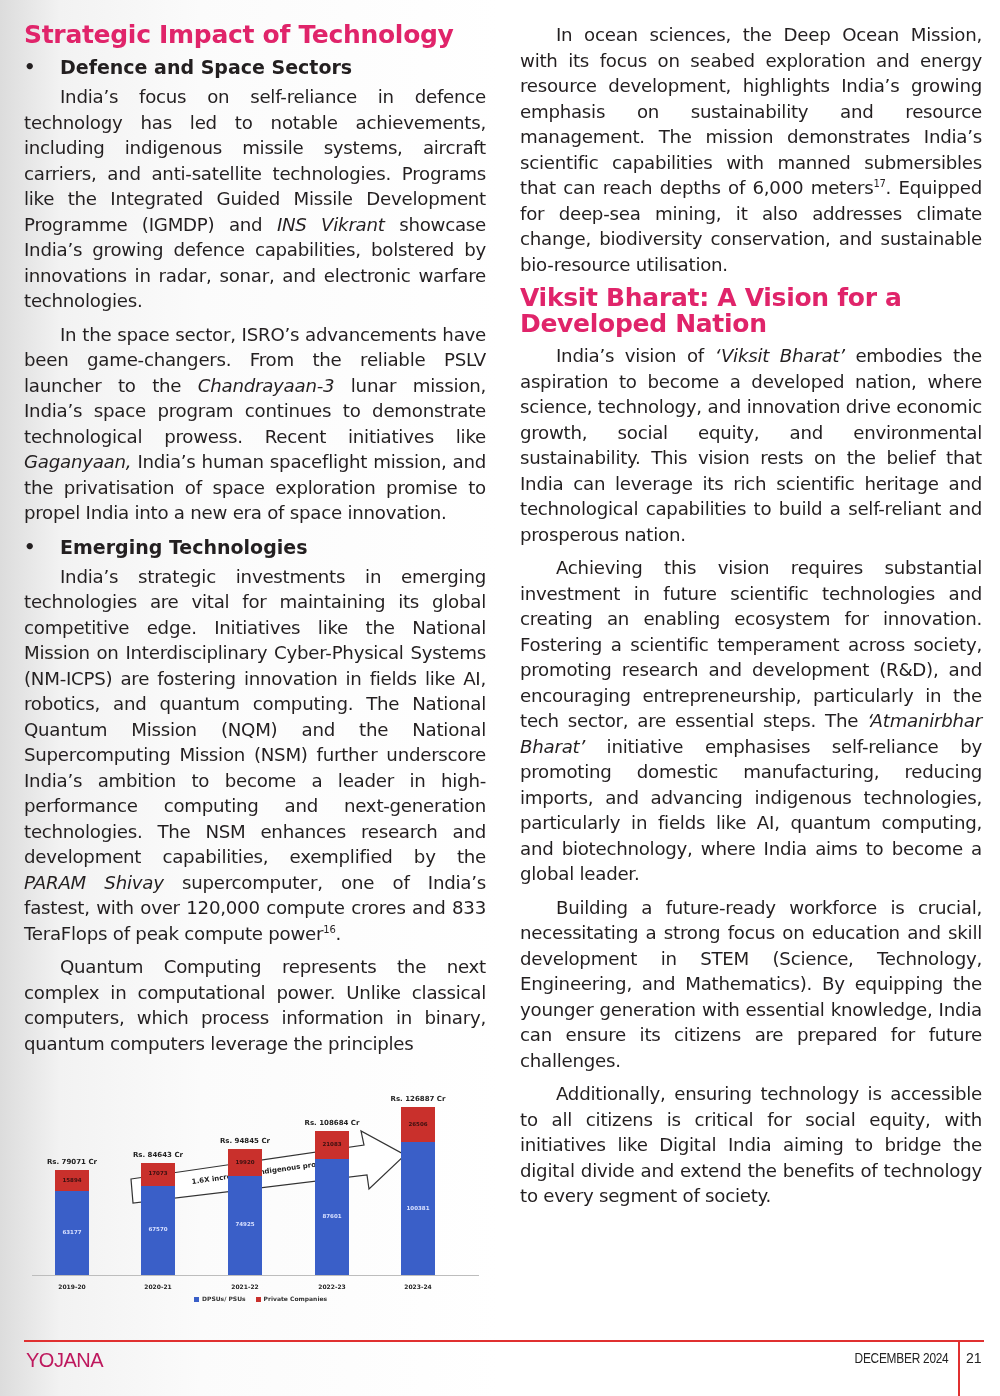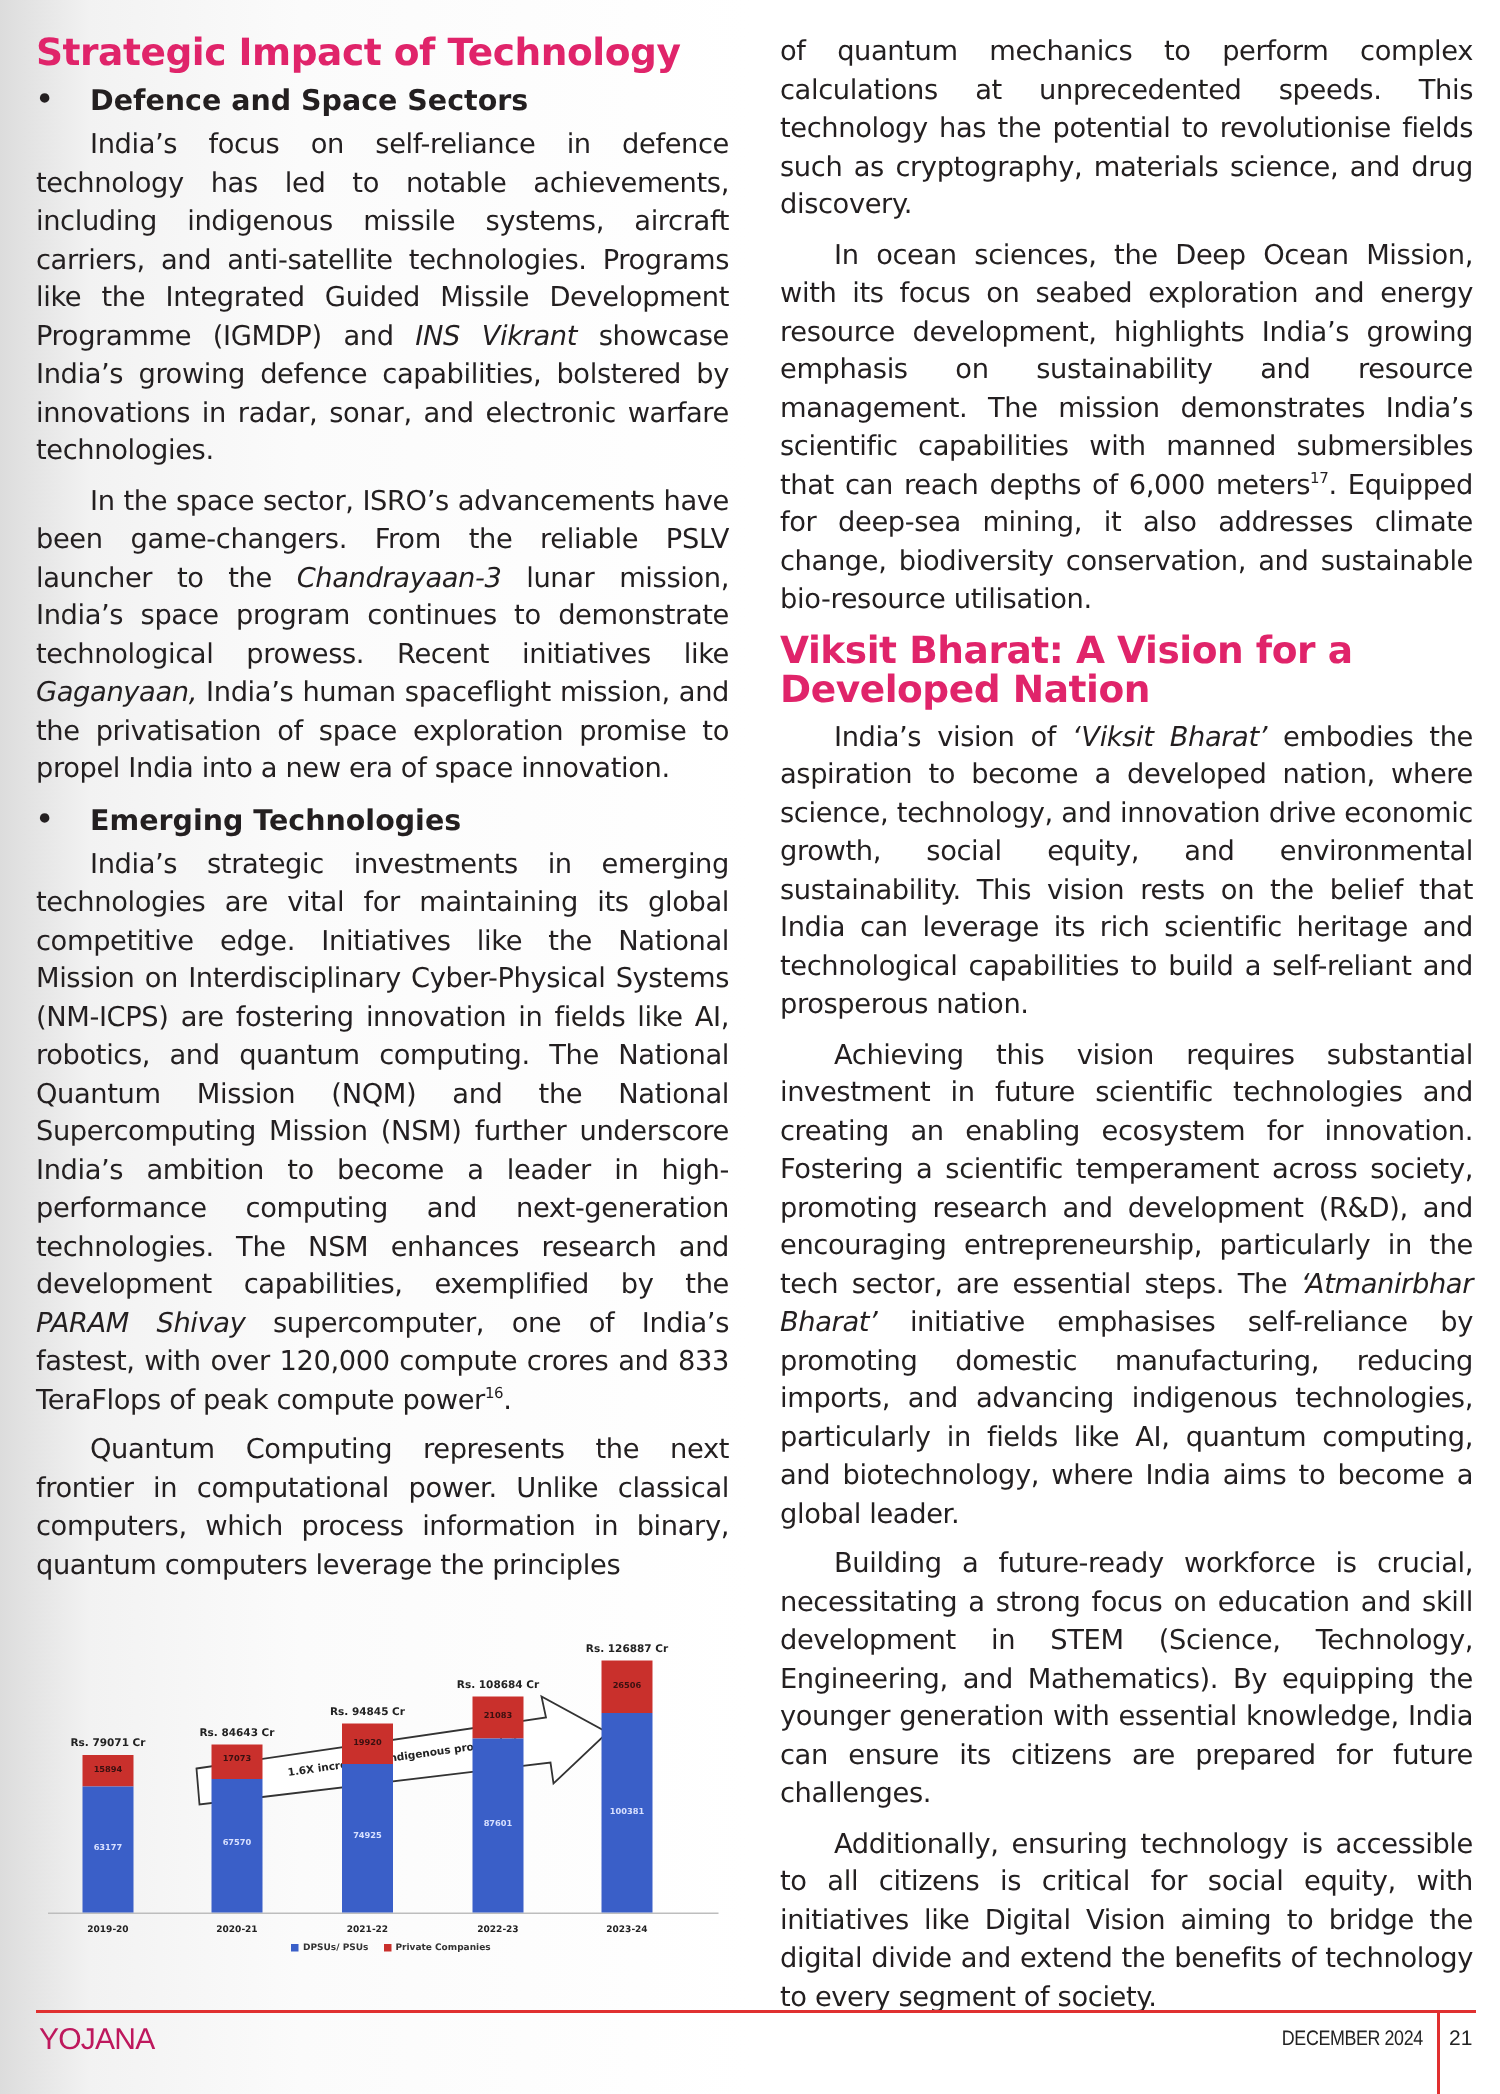--- a/index.html
+++ b/index.html
@@ -60,21 +60,21 @@
     <span class="dot">•</span>
     <span>Defence and Space Sectors</span>
   </div>
   <p class="body"><span>India’s focus on self-reliance in defence technology has led to notable achievements, including indigenous missile systems, aircraft carriers, and anti-satellite technologies. Programs like the Integrated Guided Missile Development Programme (IGMDP) and </span><em>INS Vikrant</em><span> showcase India’s growing defence capabilities, bolstered by innovations in radar, sonar, and electronic warfare technologies.</span></p>
   <p class="body"><span>In the space sector, ISRO’s advancements have been game-changers. From the reliable PSLV launcher to the </span><em>Chandrayaan-3</em><span> lunar mission, India’s space program continues to demonstrate technological prowess. Recent initiatives like </span><em>Gaganyaan,</em><span> India’s human spaceflight mission, and the privatisation of space exploration promise to propel India into a new era of space innovation.</span></p>
   <div class="h-bullet">
     <span class="dot">•</span>
     <span>Emerging Technologies</span>
   </div>
   <p class="body"><span>India’s strategic investments in emerging technologies are vital for maintaining its global competitive edge. Initiatives like the National Mission on Interdisciplinary Cyber-Physical Systems (NM-ICPS) are fostering innovation in fields like AI, robotics, and quantum computing. The National Quantum Mission (NQM) and the National Supercomputing Mission (NSM) further underscore India’s ambition to become a leader in high-performance computing and next-generation technologies. The NSM enhances research and development capabilities, exemplified by the </span><em>PARAM Shivay</em><span> supercomputer, one of India’s fastest, with over 120,000 compute crores and 833 TeraFlops of peak compute power</span><sup>16</sup><span>.</span></p>
-  <p class="body">Quantum Computing represents the next frontier in computational power. Unlike classical computers, which process information in binary, quantum computers leverage the principles</p>
+  <p class="body">Quantum Computing represents the next complex in computational power. Unlike classical computers, which process information in binary, quantum computers leverage the principles</p>
 </div>
 
 <div class="chart" id="chart">
   <div class="baseline"></div>
   <svg class="arrow" viewBox="0 0 280 80">
     <polygon points="2,52 235,18 232,4 276,28 240,62 238,48 4,76" fill="#ffffff" stroke="#333" stroke-width="1.2"></polygon>
     <text id="arrow-label" x="62" y="49" font-size="7" font-weight="bold" fill="#222" transform="rotate(-8 120 45)" font-family="DejaVu Sans, sans-serif">1.6X increase in Indigenous production</text>
   </svg>
   <div class="legend">
     <span><span class="sw" style="background:#3a5fc8"></span><span>DPSUs/ PSUs</span></span>
@@ -116,26 +116,25 @@
       <div class="seg-priv" style="top:0;height:35.09428073797946px"></div>
       <div class="seg-dpsu" style="top:35.09428073797946px;height:132.90571926202054px"></div>
       <div class="val priv" style="top:13.54714036898973px">26506</div>
       <div class="val dpsu" style="top:97.54714036898973px">100381</div>
       <div class="total" style="top:-12px">Rs. 126887 Cr</div>
       <div class="cat" style="top:176px">2023-24</div>
     </div>
   </div>
 
 <div class="col col-right">
-  <p class="body noindent">of quantum mechanics to perform complex calculations at unprecedented speeds. This technology has the potential to revolutionise fields such as cryptography, materials science, and drug discovery.</p>
   <p class="body"><span>In ocean sciences, the Deep Ocean Mission, with its focus on seabed exploration and energy resource development, highlights India’s growing emphasis on sustainability and resource management. The mission demonstrates India’s scientific capabilities with manned submersibles that can reach depths of 6,000 meters</span><sup>17</sup><span>. Equipped for deep-sea mining, it also addresses climate change, biodiversity conservation, and sustainable bio-resource utilisation.</span></p>
   <h2 class="h-section">Viksit Bharat: A Vision for a Developed Nation</h2>
   <p class="body"><span>India’s vision of </span><em>‘Viksit Bharat’</em><span> embodies the aspiration to become a developed nation, where science, technology, and innovation drive economic growth, social equity, and environmental sustainability. This vision rests on the belief that India can leverage its rich scientific heritage and technological capabilities to build a self-reliant and prosperous nation.</span></p>
   <p class="body"><span>Achieving this vision requires substantial investment in future scientific technologies and creating an enabling ecosystem for innovation. Fostering a scientific temperament across society, promoting research and development (R&amp;D), and encouraging entrepreneurship, particularly in the tech sector, are essential steps. The </span><em>‘Atmanirbhar Bharat’</em><span> initiative emphasises self-reliance by promoting domestic manufacturing, reducing imports, and advancing indigenous technologies, particularly in fields like AI, quantum computing, and biotechnology, where India aims to become a global leader.</span></p>
   <p class="body">Building a future-ready workforce is crucial, necessitating a strong focus on education and skill development in STEM (Science, Technology, Engineering, and Mathematics). By equipping the younger generation with essential knowledge, India can ensure its citizens are prepared for future challenges.</p>
-  <p class="body">Additionally, ensuring technology is accessible to all citizens is critical for social equity, with initiatives like Digital Vision aiming to bridge the digital divide and extend the benefits of technology to every segment of society.</p>
+  <p class="body">Additionally, ensuring technology is accessible to all citizens is critical for social equity, with initiatives like Digital India aiming to bridge the digital divide and extend the benefits of technology to every segment of society.</p>
 </div>
 
 <div class="footer-rule"></div>
 <div class="footer-vrule"></div>
 <div class="footer-brand">YOJANA</div>
 <div class="footer-date">DECEMBER 2024</div>
 <div class="footer-page">21</div>
 
 </body></html>

